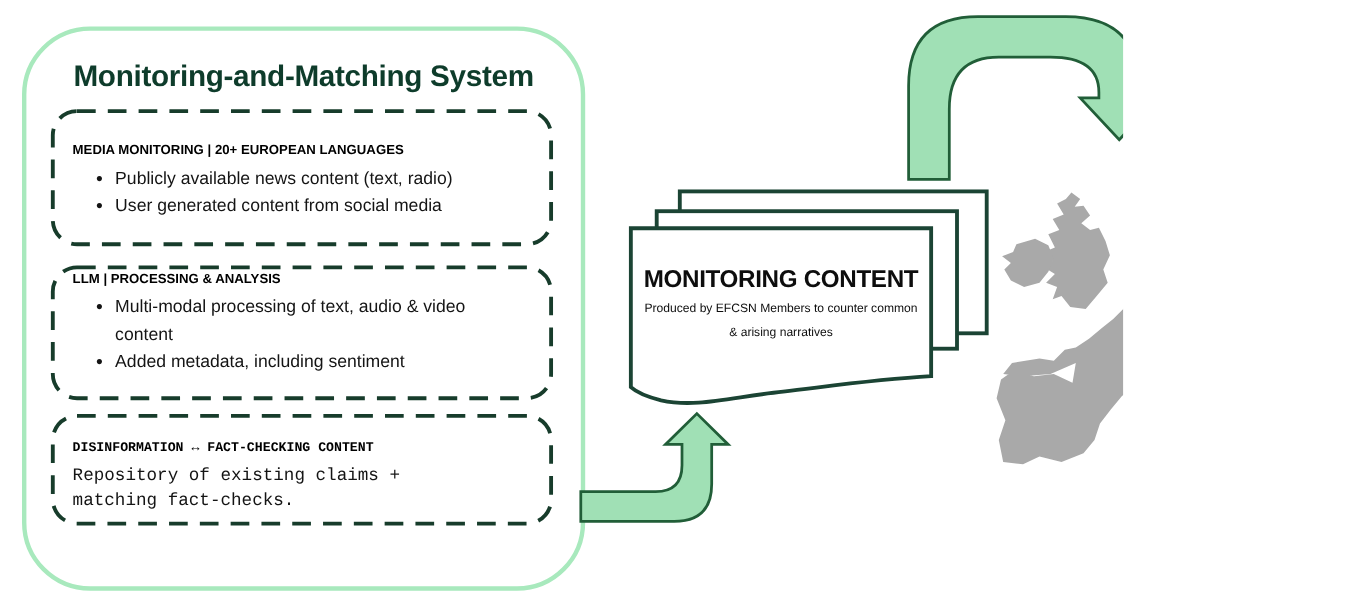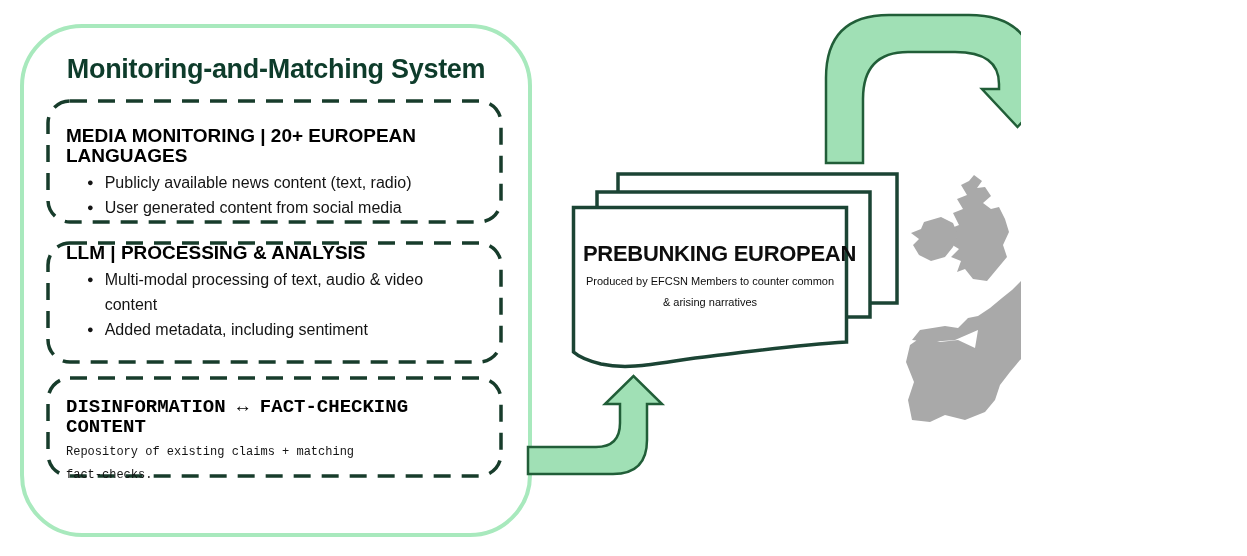--- a/index.html
+++ b/index.html
@@ -12,26 +12,26 @@
   .dashed-rect{fill:none;stroke:var(--dash-border,#173c2b);stroke-width:3.5;stroke-dasharray:17 11;}
   .page{fill:#ffffff;stroke:var(--page-border,#1b4434);stroke-width:3.5;stroke-linejoin:miter;}
   .arrow{fill:var(--arrow-fill,#a0e0b5);stroke:var(--arrow-stroke,#215e38);stroke-width:2.5;stroke-linejoin:miter;}
   .overlay{position:absolute;z-index:2;}
   .title{left:20px;top:54px;width:512px;text-align:center;font-size:27px;font-weight:bold;
          letter-spacing:-0.3px;color:var(--title-green,#0e3c2b);}
   .box-content{width:424px;color:var(--text-black,#141414);}
   #box1{left:66px;top:126px;}
   #box2{left:66px;top:243px;}
   #box3{left:66px;top:397px;font-family:Liberation Mono, monospace;}
-  .box-heading{font-size:19px;line-height:20px;font-weight:bold;color:#000;margin-bottom:4px;}
+  .box-heading{font-size:12px;line-height:20px;font-weight:bold;color:#000;margin-bottom:4px;}
   .box-content ul{margin:0;padding:0;list-style:none;}
   .box-content li{display:flex;gap:11px;padding-left:21px;font-size:16px;line-height:25px;}
   .box-content li .dot{font-size:11px;line-height:25px;}
   .box-content li .txt{max-width:372px;}
-  .box-body{font-size:12px;line-height:23px;width:330px;}
+  .box-body{font-size:16px;line-height:23px;width:330px;}
   .prebunk-text{left:583px;top:241px;width:254px;text-align:center;color:#0d0d0d;}
   .prebunk-title{font-size:22px;font-weight:bold;letter-spacing:-0.3px;white-space:nowrap;margin-bottom:4px;}
   .prebunk-sub{font-size:11px;line-height:21px;}
 </style>
 </head>
 <body>
 
 <div class="stage">
 
   <div class="panel"></div>
@@ -94,17 +94,17 @@
       </li>
     </ul>
   </div>
 
   <div class="overlay box-content" id="box3">
     <div class="box-heading">DISINFORMATION ↔ FACT-CHECKING CONTENT</div>
     <div class="box-body">Repository of existing claims + matching fact-checks.</div>
   </div>
 
   <div class="overlay prebunk-text">
-    <div class="prebunk-title">PREBUNKING EUROPEAN</div>
+    <div class="prebunk-title">MONITORING CONTENT</div>
     <div class="prebunk-sub">Produced by EFCSN Members to counter common &amp; arising narratives</div>
   </div>
 
 </div>
 
 </body></html>

